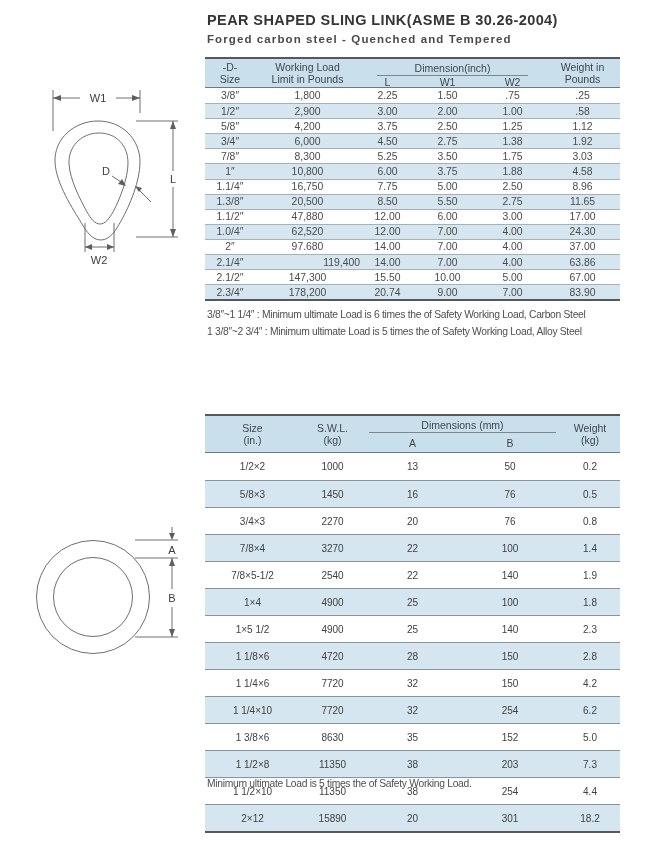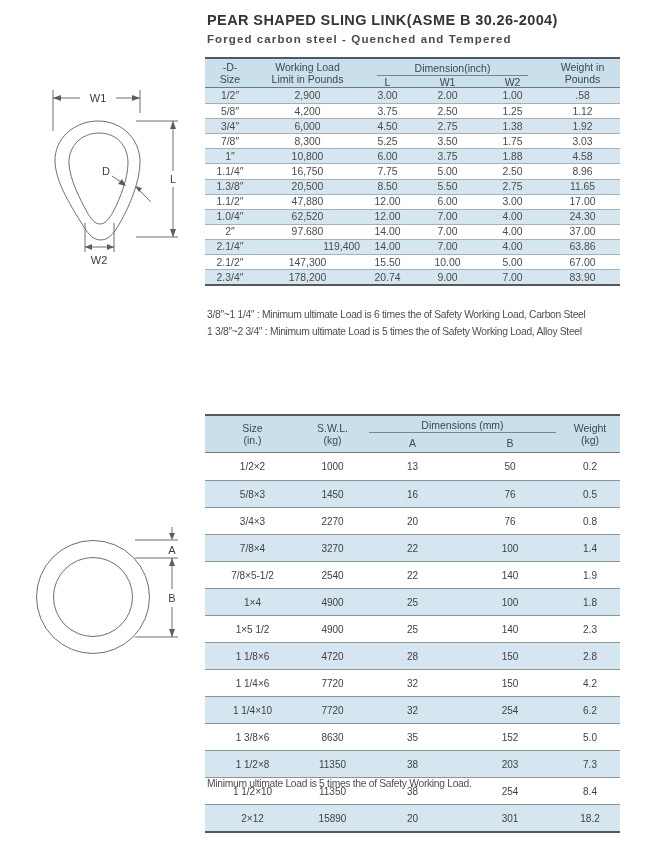--- a/index.html
+++ b/index.html
@@ -100,20 +100,28 @@
           <span style="width:65px;">W1</span>
           <span style="width:65px;">W2</span>
         </div>
       </div>
       <div class="hc" style="width:75px;">
         <span>Weight in</span>
         <span>Pounds</span>
       </div>
     </div>
     <div class="tbody">
+        <div class="trow">
+          <span class="cell" style="width: 50px;">3/8″</span>
+          <span class="cell" style="width: 105px;">1,800</span>
+          <span class="cell" style="width: 55px;">2.25</span>
+          <span class="cell" style="width: 65px;">1.50</span>
+          <span class="cell" style="width: 65px;">.75</span>
+          <span class="cell" style="width: 75px;">.25</span>
+        </div>
         <div class="trow alt">
           <span class="cell" style="width: 50px;">1/2″</span>
           <span class="cell" style="width: 105px;">2,900</span>
           <span class="cell" style="width: 55px;">3.00</span>
           <span class="cell" style="width: 65px;">2.00</span>
           <span class="cell" style="width: 65px;">1.00</span>
           <span class="cell" style="width: 75px;">.58</span>
         </div>
         <div class="trow">
           <span class="cell" style="width: 50px;">5/8″</span>
@@ -344,21 +352,21 @@
           <span class="cell" style="width: 65px;">11350</span>
           <span class="cell" style="width: 95px;">38</span>
           <span class="cell" style="width: 100px;">203</span>
           <span class="cell" style="width: 60px;">7.3</span>
         </div>
         <div class="trow">
           <span class="cell" style="width: 95px;">1 1/2×10</span>
           <span class="cell" style="width: 65px;">11350</span>
           <span class="cell" style="width: 95px;">38</span>
           <span class="cell" style="width: 100px;">254</span>
-          <span class="cell" style="width: 60px;">8.4</span>
+          <span class="cell" style="width: 60px;">4.4</span>
         </div>
         <div class="trow alt">
           <span class="cell" style="width: 95px;">2×12</span>
           <span class="cell" style="width: 65px;">15890</span>
           <span class="cell" style="width: 95px;">20</span>
           <span class="cell" style="width: 100px;">301</span>
           <span class="cell" style="width: 60px;">18.2</span>
         </div>
       </div>
   </div>

